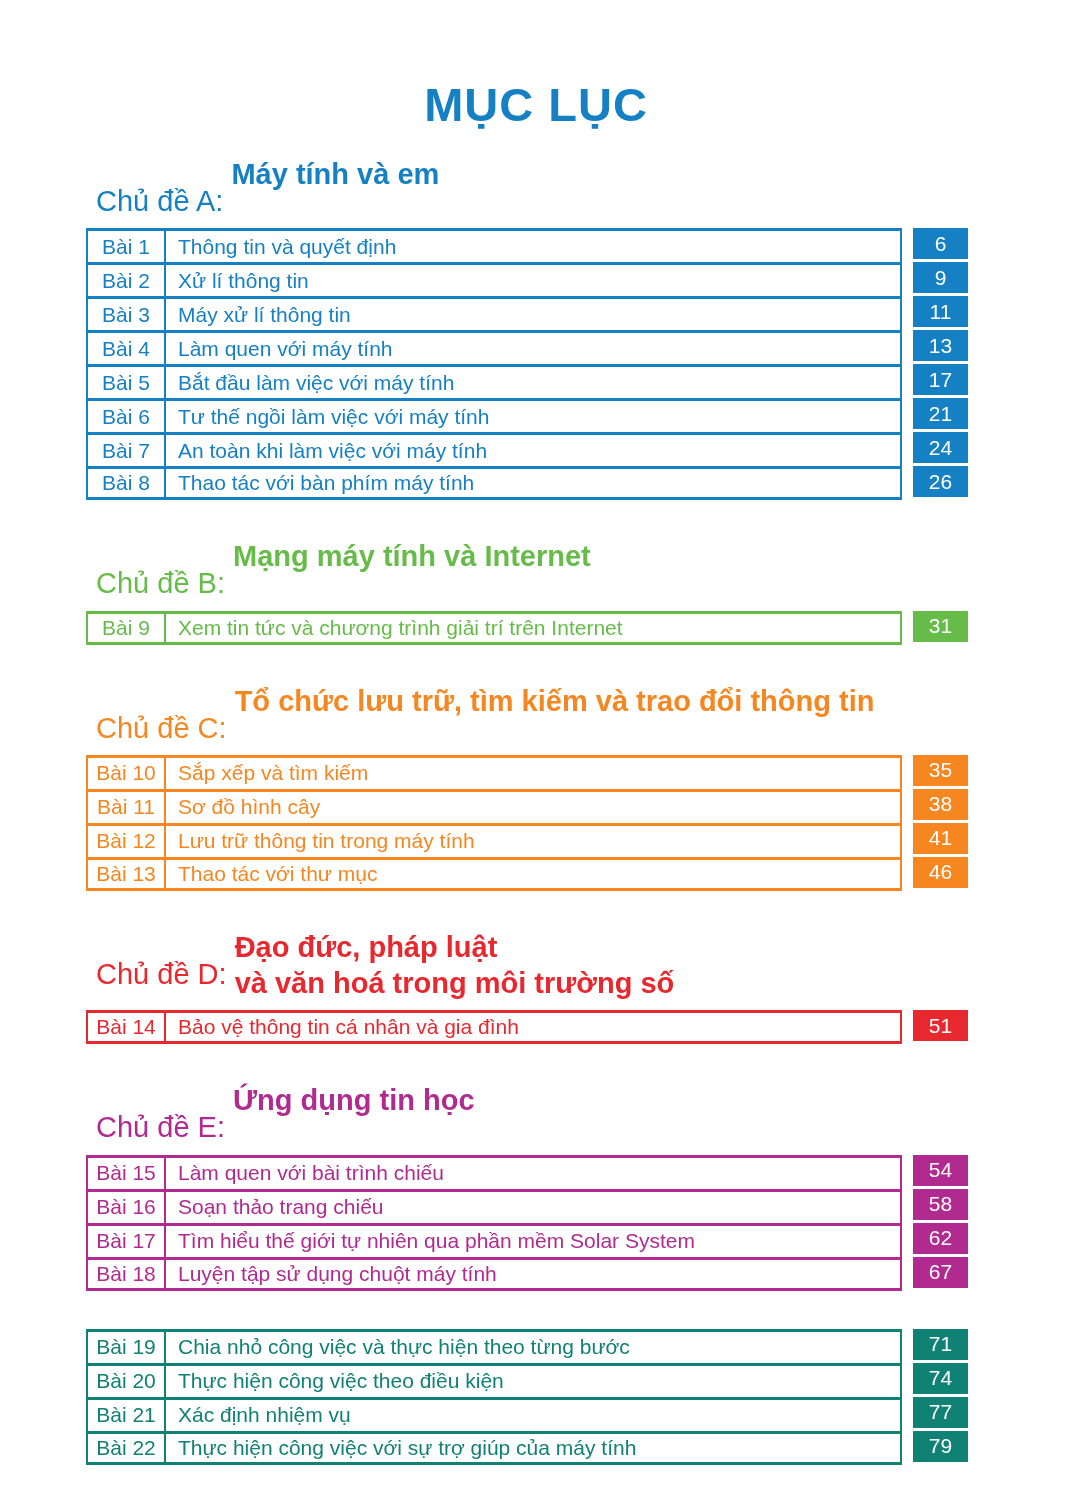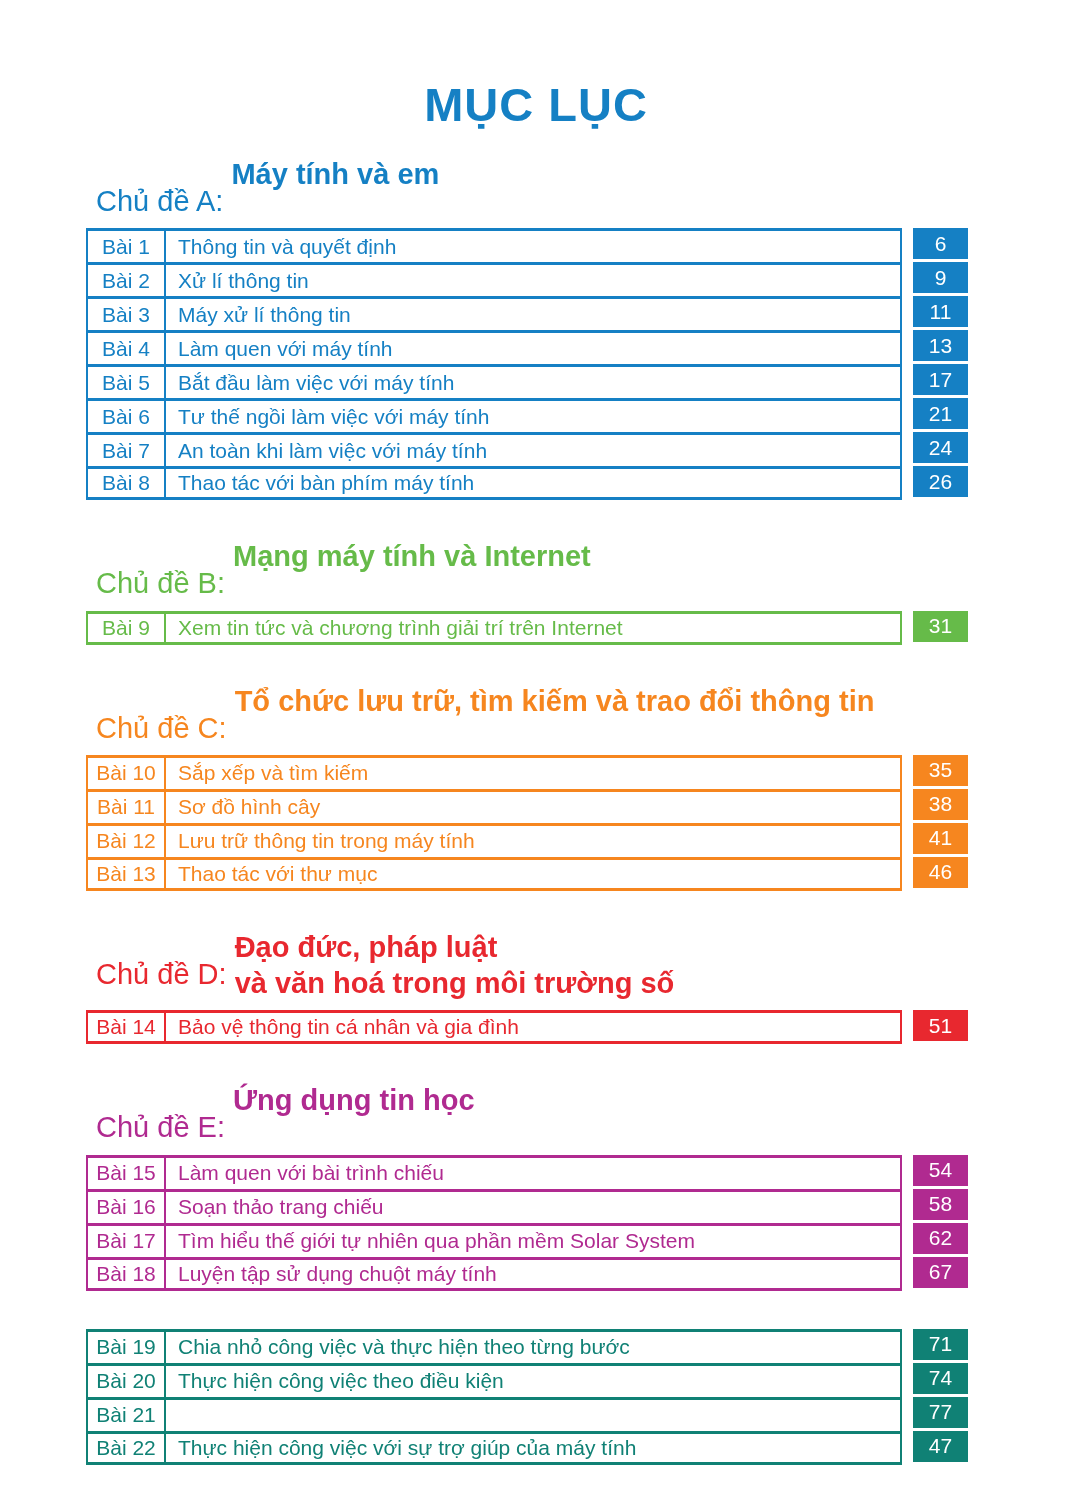--- a/index.html
+++ b/index.html
@@ -279,27 +279,28 @@
     <div class="row-box">
       <span class="cell-no">Bài 20</span>
       <span class="cell-title">Thực hiện công việc theo điều kiện</span>
     </div>
     <span class="badge">74</span>
   </div>
 
   <div class="row">
     <div class="row-box">
       <span class="cell-no">Bài 21</span>
+      <span class="cell-title">Xác định nhiệm vụ</span>
     </div>
     <span class="badge">77</span>
   </div>
 
   <div class="row">
     <div class="row-box">
       <span class="cell-no">Bài 22</span>
       <span class="cell-title">Thực hiện công việc với sự trợ giúp của máy tính</span>
     </div>
-    <span class="badge">47</span>
+    <span class="badge">79</span>
   </div>
 </div>
   </section>
 </div>
 </div>
 
 </body></html>

